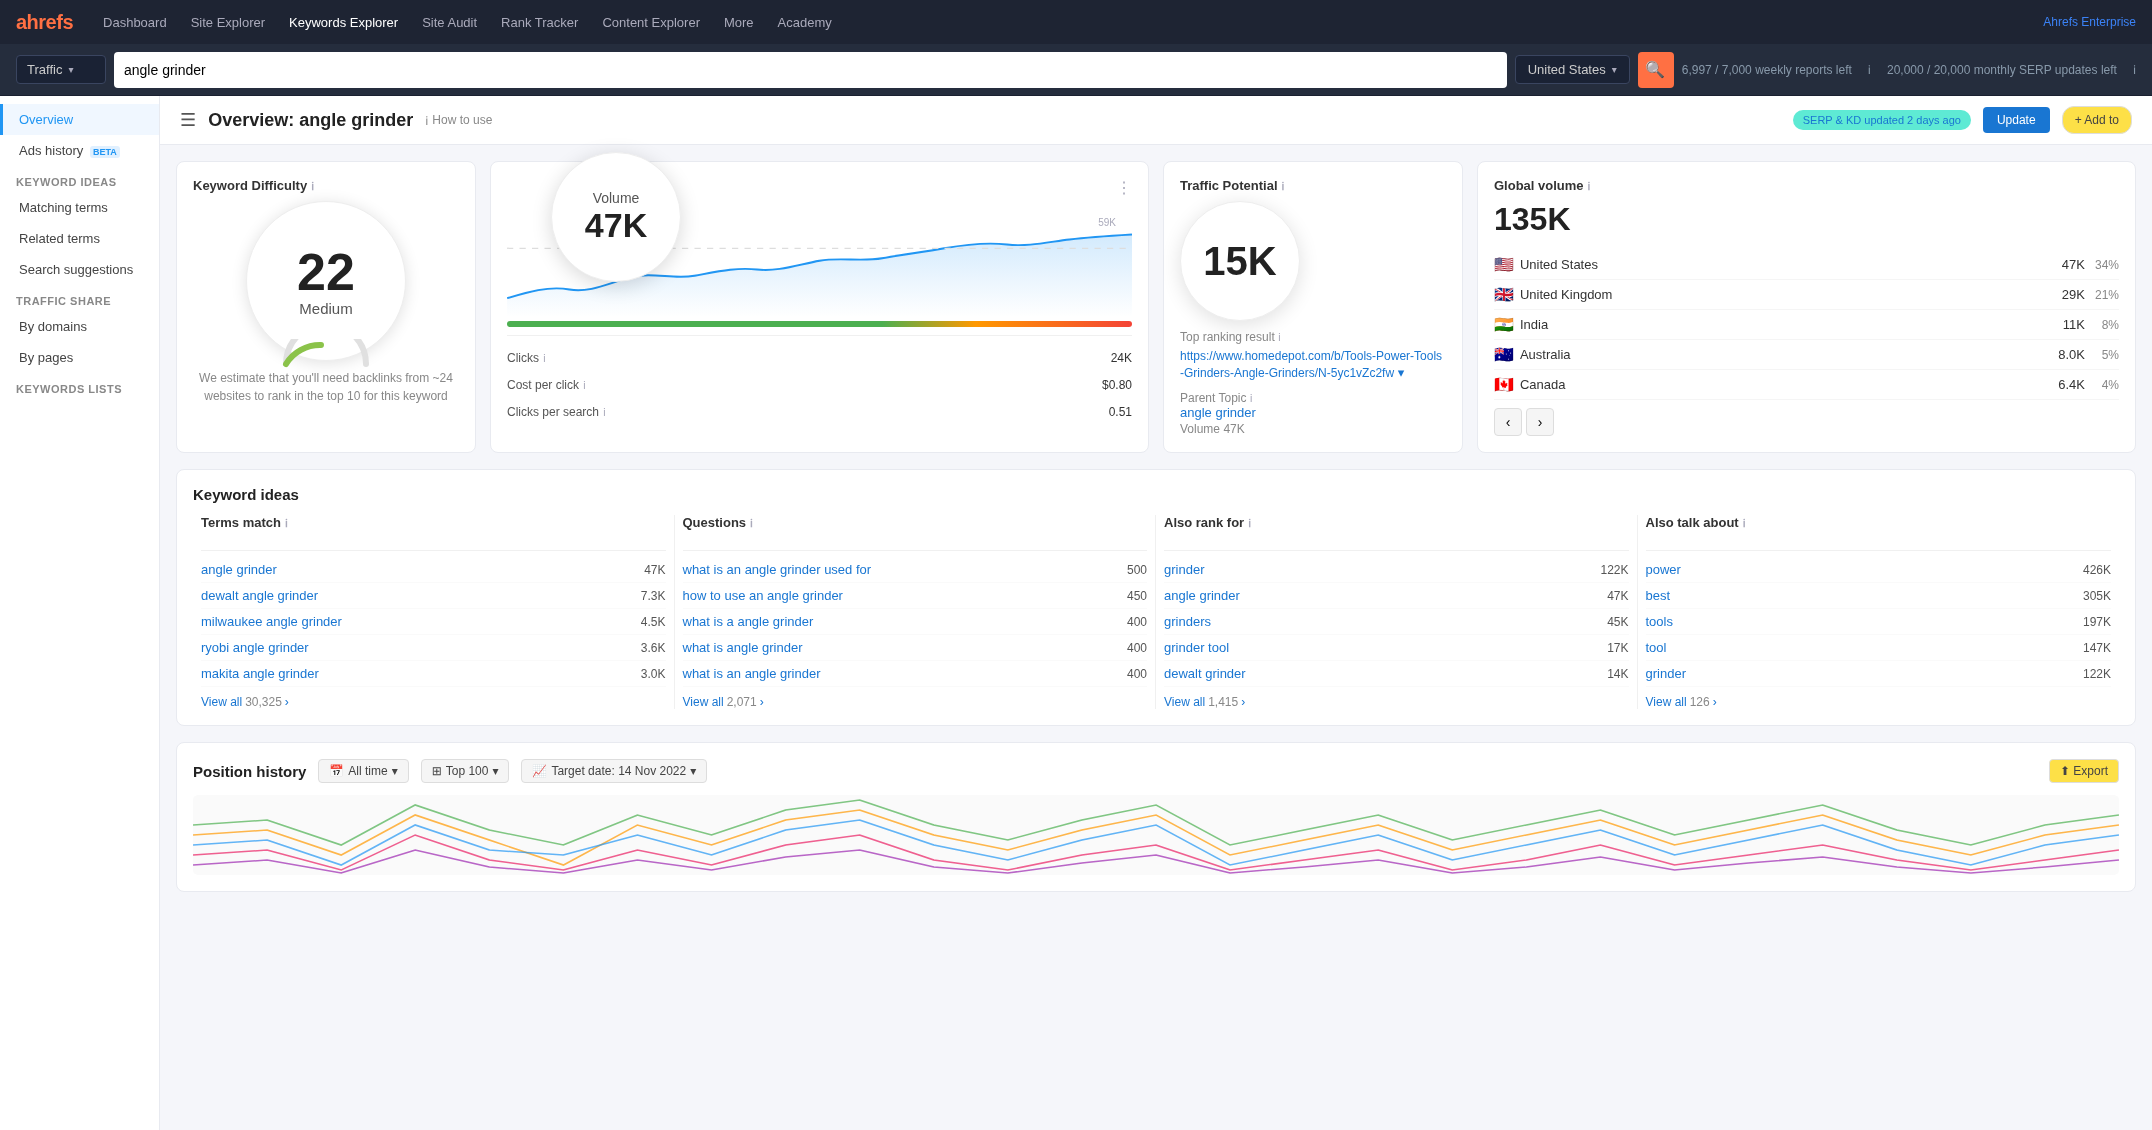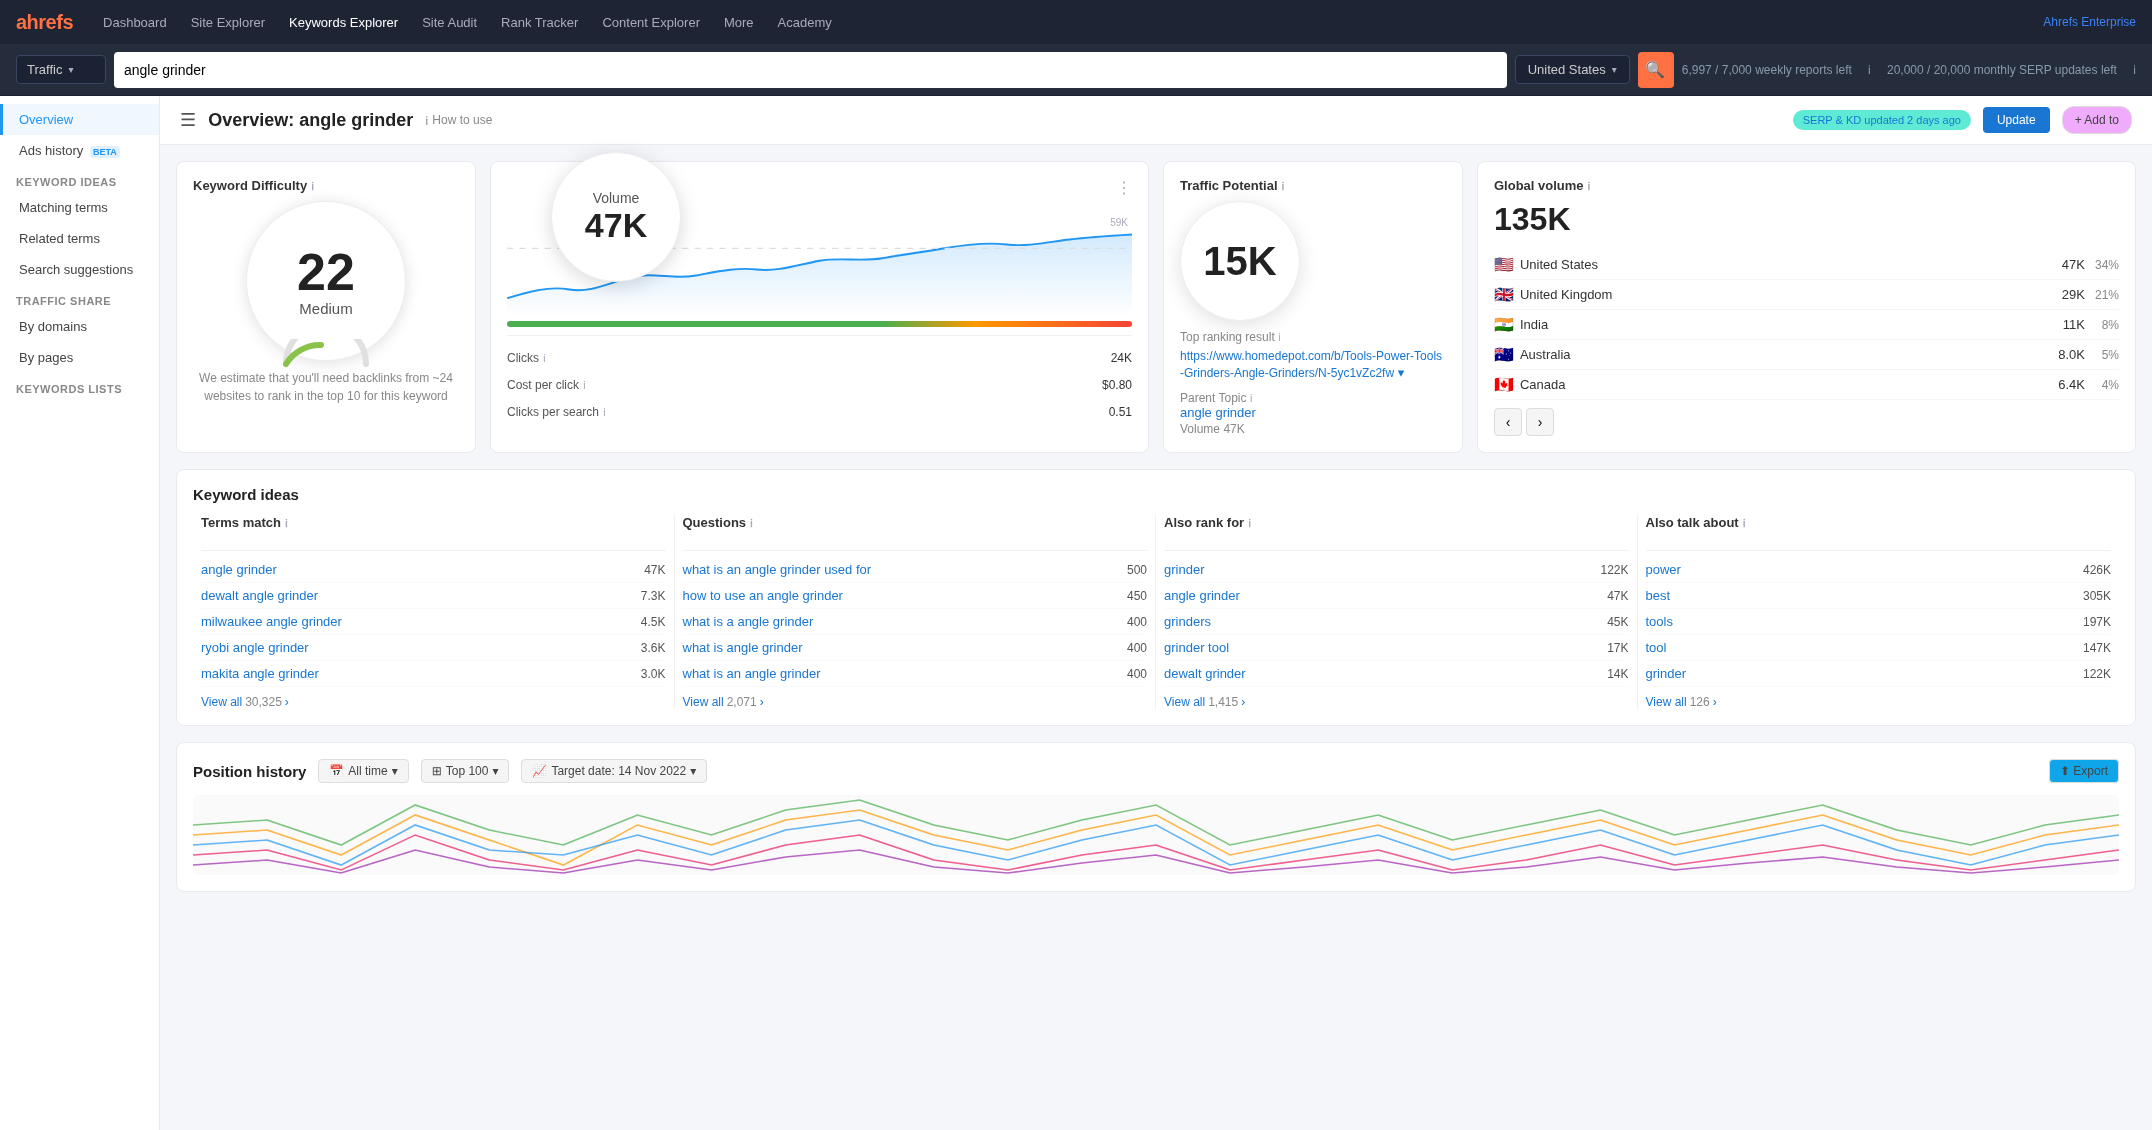--- a/index.html
+++ b/index.html
@@ -36,42 +36,42 @@
     
     .content { flex: 1; overflow-y: auto; padding: 0; background: #f5f6fa; }
 
     
     .page-header { background: #fff; padding: 10px 20px; display: flex; align-items: center; gap: 12px; border-bottom: 1px solid #e8eaf0; }
     .menu-icon { font-size: 18px; color: #555; cursor: pointer; }
     .page-title { font-size: 18px; font-weight: 600; color: #222; }
     .how-to-use { color: #888; font-size: 12px; display: flex; align-items: center; gap: 4px; cursor: pointer; }
     .serp-badge { margin-left: auto; background: #5eead4; color: #1976d2; font-size: 11px; padding: 4px 10px; border-radius: 12px; }
     .update-btn { background: #1976d2; color: #fff; border: none; border-radius: 4px; padding: 6px 14px; font-size: 12px; cursor: pointer; }
-    .add-to-btn { background: #f0abfc; border: 1px solid #ddd; border-radius: 12px; padding: 6px 12px; font-size: 12px; cursor: pointer; display: flex; align-items: center; gap: 4px; color: #444; }
+    .add-to-btn { background: #fde047; border: 1px solid #ddd; border-radius: 12px; padding: 6px 12px; font-size: 12px; cursor: pointer; display: flex; align-items: center; gap: 4px; color: #444; }
 
     
     .metrics-row { display: flex; gap: 14px; padding: 16px; }
 
     
     .card { background: #fff; border-radius: 8px; border: 1px solid #e8eaf0; padding: 16px; }
     .card-title { font-size: 13px; font-weight: 600; color: #333; display: flex; align-items: center; gap: 4px; margin-bottom: 8px; }
     .info-icon { color: #aab; font-size: 11px; cursor: pointer; }
 
     .kd-card { width: 300px; flex-shrink: 0; text-align: center; }
     .kd-circle-wrap { position: relative; display: flex; justify-content: center; margin: 8px 0; }
     .kd-circle { width: 160px; height: 160px; border-radius: 50%; background: #fff; box-shadow: 0 2px 16px rgba(0,0,0,0.12); display: flex; flex-direction: column; align-items: center; justify-content: center; border: 1px solid #eee; }
     .kd-number { font-size: 52px; font-weight: 700; color: #222; line-height: 1; }
     .kd-label { font-size: 15px; color: #555; margin-top: 2px; }
     .kd-desc { color: #888; font-size: 12px; margin-top: 8px; line-height: 1.5; }
 
     
     .volume-card { flex: 1; min-width: 260px; }
     .chart-area { height: 100px; position: relative; margin-top: 20px; }
     .chart-line-svg { width: 100%; height: 100px; }
-    .chart-y-label { position: absolute; top: 0; right: 4px; font-size: 10px; color: #aab; }
+    .chart-y-label { position: absolute; top: 0; right: 16px; font-size: 10px; color: #aab; }
     .volume-metrics { display: flex; flex-direction: column; gap: 4px; border-top: 1px solid #f0f0f0; padding-top: 10px; margin-top: 8px; }
     .metric-row { display: flex; justify-content: space-between; align-items: center; padding: 4px 0; }
     .metric-name { color: #555; font-size: 12px; display: flex; align-items: center; gap: 4px; }
     .metric-value { color: #333; font-size: 12px; font-weight: 500; }
     .volume-bar { height: 6px; border-radius: 3px; background: linear-gradient(to right, #4caf50 60%, #ff9800 75%, #f44336 100%); margin: 4px 0; }
 
     
     .traffic-card { width: 300px; flex-shrink: 0; }
     .traffic-value { font-size: 40px; font-weight: 700; color: #222; }
     .traffic-url { color: #1976d2; font-size: 12px; word-break: break-all; line-height: 1.4; }
@@ -101,21 +101,21 @@
     .ideas-link { color: #1976d2; font-size: 13px; cursor: pointer; }
     .ideas-count { color: #555; font-size: 12px; font-weight: 500; }
     .view-all { color: #1976d2; font-size: 12px; cursor: pointer; display: flex; align-items: center; gap: 3px; margin-top: 8px; }
     .view-all-count { color: #888; }
 
     
     .position-card { background: #fff; border-radius: 8px; border: 1px solid #e8eaf0; margin: 0 16px 16px; padding: 16px; }
     .position-header { display: flex; align-items: center; gap: 12px; margin-bottom: 12px; }
     .position-title { font-size: 15px; font-weight: 600; color: #222; }
     .filter-btn { background: #f5f5f5; border: 1px solid #ddd; border-radius: 4px; padding: 4px 10px; font-size: 12px; cursor: pointer; display: flex; align-items: center; gap: 4px; color: #444; }
-    .export-btn { margin-left: auto; background: #0ea5e9; border: 1px solid #ddd; border-radius: 4px; padding: 4px 10px; font-size: 12px; cursor: pointer; color: #444; }
+    .export-btn { margin-left: auto; background: #fde047; border: 1px solid #ddd; border-radius: 4px; padding: 4px 10px; font-size: 12px; cursor: pointer; color: #444; }
     .chart-placeholder { height: 80px; border-radius: 4px; overflow: hidden; }
 
     .dropdown-arrow { font-size: 10px; color: #aab; }
 
     .card-more { color: #aab; font-size: 16px; cursor: pointer; margin-left: auto; }
   </style>
 </head>
 <body>
 
 <nav class="top-nav">

